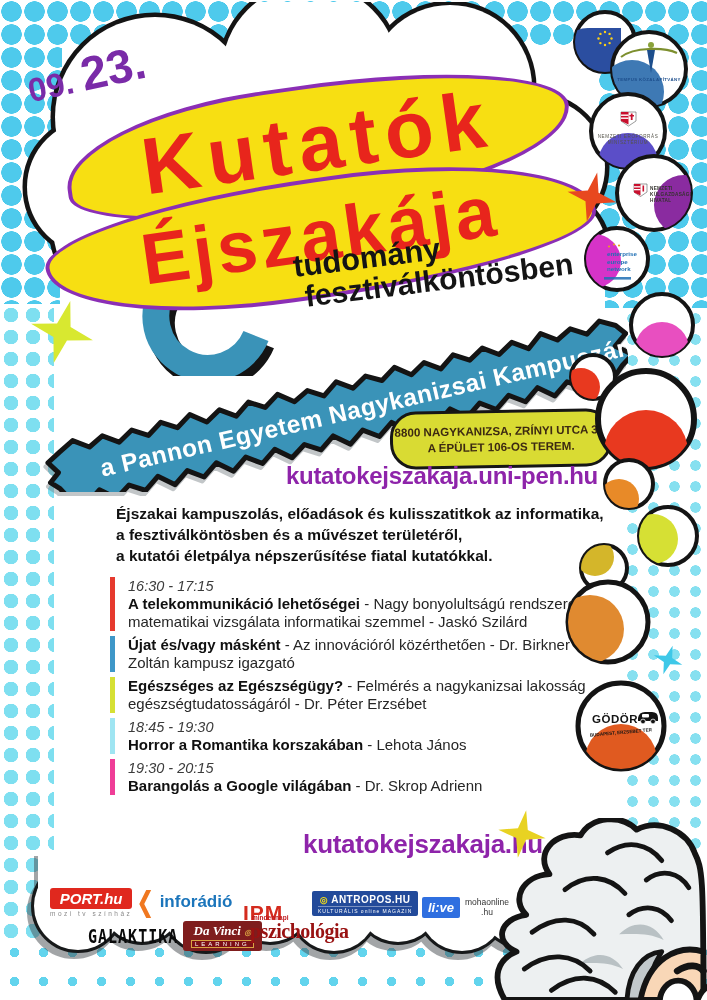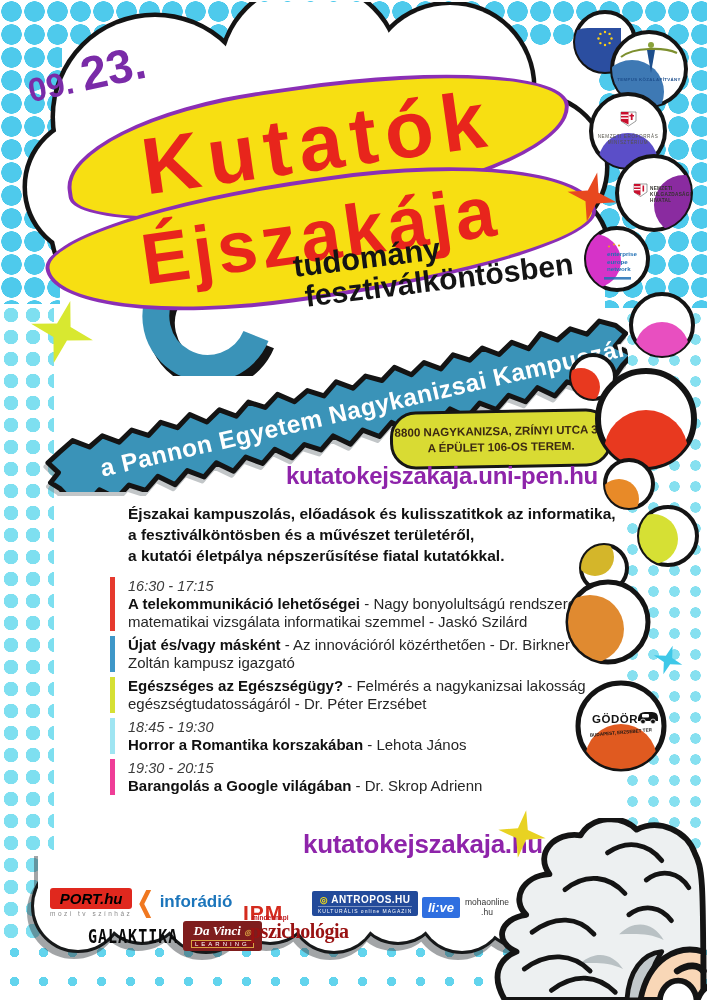--- a/index.html
+++ b/index.html
@@ -32,32 +32,32 @@
   .blob2{left:44px;top:178px;width:545px;height:112px;line-height:106px;font-size:72px;letter-spacing:4px;
          border-radius:52% 48% 55% 45% / 45% 60% 42% 58%;transform:rotate(-8deg);}
   .subtitle{left:294px;top:234px;z-index:11;transform:rotate(-7deg);color:#141414;font-weight:800;line-height:1.0;white-space:nowrap;}
   .sub1{font-size:31px;}
   .sub2{font-size:30px;margin-left:8px;margin-top:1px;}
   
   .address{left:390px;top:410px;width:216px;height:52px;z-index:6;background:#d9db33;border:3px solid #161616;
            border-radius:26px;display:flex;flex-direction:column;justify-content:center;align-items:center;
            color:#3d2a12;font-weight:bold;font-size:11.6px;line-height:1.4;text-align:center;transform:rotate(-1deg);}
   .url1{left:286px;top:462px;z-index:12;font-size:24px;font-weight:bold;color:#8e24aa;letter-spacing:-0.3px;}
-  .intro{left:128px;top:503px;z-index:12;font-size:15.5px;font-weight:bold;color:#111;line-height:21px;white-space:nowrap;}
+  .intro{left:116px;top:503px;z-index:12;font-size:15.5px;font-weight:bold;color:#111;line-height:21px;white-space:nowrap;}
   .url2{left:303px;top:829px;z-index:22;font-size:26px;font-weight:bold;color:#8e24aa;letter-spacing:-0.3px;
         text-shadow:2px 0 #fff,-2px 0 #fff,0 2px #fff,0 -2px #fff,1px 1px #fff,-1px -1px #fff,1px -1px #fff,-1px 1px #fff;}
   
   .schedule{left:110px;top:577px;width:478px;z-index:12;}
   .sched-item{border-left:5px solid #888;padding-left:13px;margin-bottom:5px;font-size:15px;line-height:18px;color:#222;}
   .sched-time{font-style:italic;color:#3c3c3c;font-size:14.5px;}
   .sched-title{font-weight:bold;color:#101010;}
   .sched-desc{color:#262626;}
   
   .logo{position:absolute;z-index:22;}
-  .port-box{background:#e0281e;color:#000000;font-weight:bold;font-style:italic;font-size:15px;padding:2px 7px;border-radius:3px;text-align:center;}
+  .port-box{background:#e0281e;color:#ffffff;font-weight:bold;font-style:italic;font-size:15px;padding:2px 7px;border-radius:3px;text-align:center;}
   .port-tag{color:#8a8a8a;font-size:6.5px;letter-spacing:2.5px;margin-top:1px;text-align:center;}
   .inforadio{display:flex;align-items:center;gap:3px;}
   .inforadio-icon{color:#f07820;font-size:27px;line-height:16px;font-weight:bold;}
   .inforadio-name{color:#1b75bb;font-weight:bold;font-size:17px;}
   .ipm{color:#d42b1e;font-weight:900;font-size:21px;letter-spacing:1px;margin-top:9px;}
   .antropos{background:#224a9a;color:#fff;padding:3px 6px 2px;border-radius:2px;text-align:center;}
   .antropos-name{font-size:10px;font-weight:900;letter-spacing:.5px;display:flex;align-items:center;gap:3px;justify-content:center;}
   .antropos-badge{color:#f7df12;font-size:9px;}
   .antropos-tag{font-size:5px;letter-spacing:1px;border-top:1px solid rgba(255,255,255,.4);margin-top:1px;padding-top:1px;}
   .livemoha{display:flex;align-items:center;gap:5px;text-align:center;}

